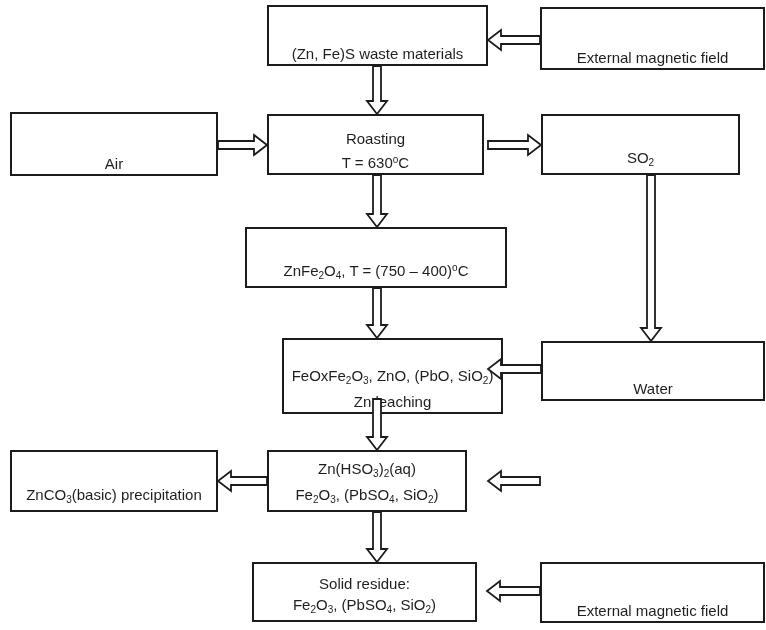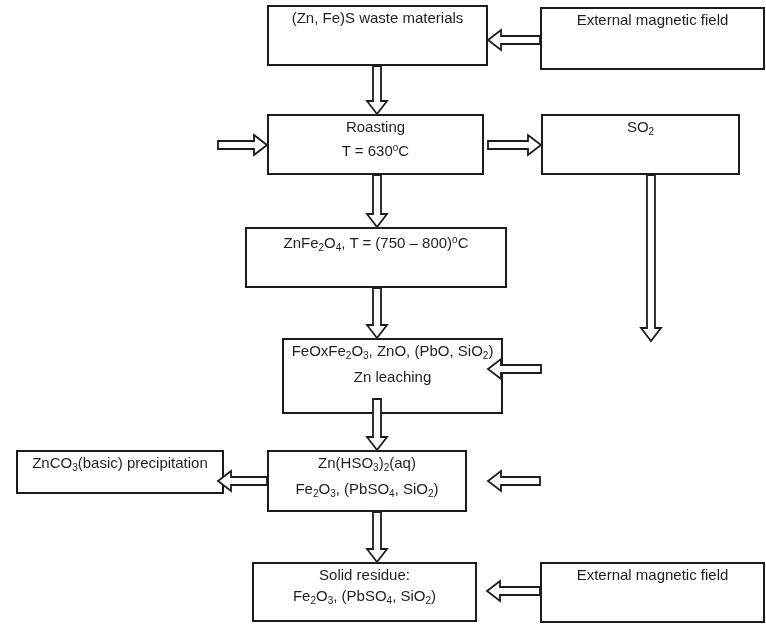--- a/index.html
+++ b/index.html
@@ -4,21 +4,21 @@
 <style>
   html,body { margin:0; padding:0; background:#ffffff; }
   body {
     width:766px; height:630px; position:relative; overflow:hidden;
     font-family:"Liberation Sans","DejaVu Sans",sans-serif;
   }
   .canvas { position:absolute; left:0; top:0; width:766px; height:630px; background:var(--background,#fff); }
   .box {
     position:absolute; box-sizing:border-box;
     border:2px solid var(--border,#1c1c1c); background:var(--background,#fff);
-    display:flex; flex-direction:column; align-items:center; justify-content:flex-start;
+    display:flex; flex-direction:column; align-items:center; justify-content:flex-end;
     text-align:center; color:var(--text,#1f1f1f);
     font-size:15px; line-height:21px; white-space:nowrap;
   }
   .sub { font-size:10px; vertical-align:-3px; }
   .sup { font-size:10px; vertical-align:5px; }
   svg.arrows { position:absolute; left:0; top:0; pointer-events:none; }
   polygon.arrow {
     fill:var(--arrow_fill,#fff);
     stroke:var(--arrow_stroke,#1c1c1c);
     stroke-width:1.8; stroke-linejoin:miter;
@@ -29,38 +29,44 @@
 
 <div class="canvas">
 
   <div class="box" style="left:267px;top:5px;width:221px;height:61px">
     <div>(Zn, Fe)S waste materials</div>
   </div>
   <div class="box" style="left:540px;top:7px;width:225px;height:63px">
     <div>External magnetic field</div>
   </div>
 
+  <div class="box" style="left:10px;top:112px;width:208px;height:64px">
+    <div>Air</div>
+  </div>
   <div class="box" style="left:267px;top:114px;width:217px;height:61px">
     <div>Roasting</div>
     <div><span>T = 630</span><span class="sup">o</span><span>C</span></div>
   </div>
   <div class="box" style="left:541px;top:114px;width:199px;height:61px">
     <div><span>SO</span><span class="sub">2</span></div>
   </div>
 
   <div class="box" style="left:245px;top:227px;width:262px;height:61px">
-    <div><span>ZnFe</span><span class="sub">2</span><span>O</span><span class="sub">4</span><span>,  T = (750 – 800)</span><span class="sup">o</span><span>C</span></div>
+    <div><span>ZnFe</span><span class="sub">2</span><span>O</span><span class="sub">4</span><span>,  T = (750 – 400)</span><span class="sup">o</span><span>C</span></div>
   </div>
 
   <div class="box" style="left:282px;top:338px;width:221px;height:76px">
     <div><span>FeOxFe</span><span class="sub">2</span><span>O</span><span class="sub">3</span><span>, ZnO, (PbO, SiO</span><span class="sub">2</span><span>)</span></div>
     <div>Zn leaching</div>
   </div>
+  <div class="box" style="left:541px;top:341px;width:224px;height:60px">
+    <div>Water</div>
+  </div>
 
-  <div class="box" style="left:16px;top:450px;width:208px;height:44px">
+  <div class="box" style="left:10px;top:450px;width:208px;height:62px">
     <div><span>ZnCO</span><span class="sub">3</span><span>(basic) precipitation</span></div>
   </div>
   <div class="box" style="left:267px;top:450px;width:200px;height:62px">
     <div><span>Zn(HSO</span><span class="sub">3</span><span>)</span><span class="sub">2</span><span>(aq)</span></div>
     <div><span>Fe</span><span class="sub">2</span><span>O</span><span class="sub">3</span><span>, (PbSO</span><span class="sub">4</span><span>, SiO</span><span class="sub">2</span><span>)</span></div>
   </div>
 
   <div class="box" style="left:252px;top:562px;width:225px;height:60px">
     <div>Solid residue:</div>
     <div><span>Fe</span><span class="sub">2</span><span>O</span><span class="sub">3</span><span>, (PbSO</span><span class="sub">4</span><span>, SiO</span><span class="sub">2</span><span>)</span></div>

